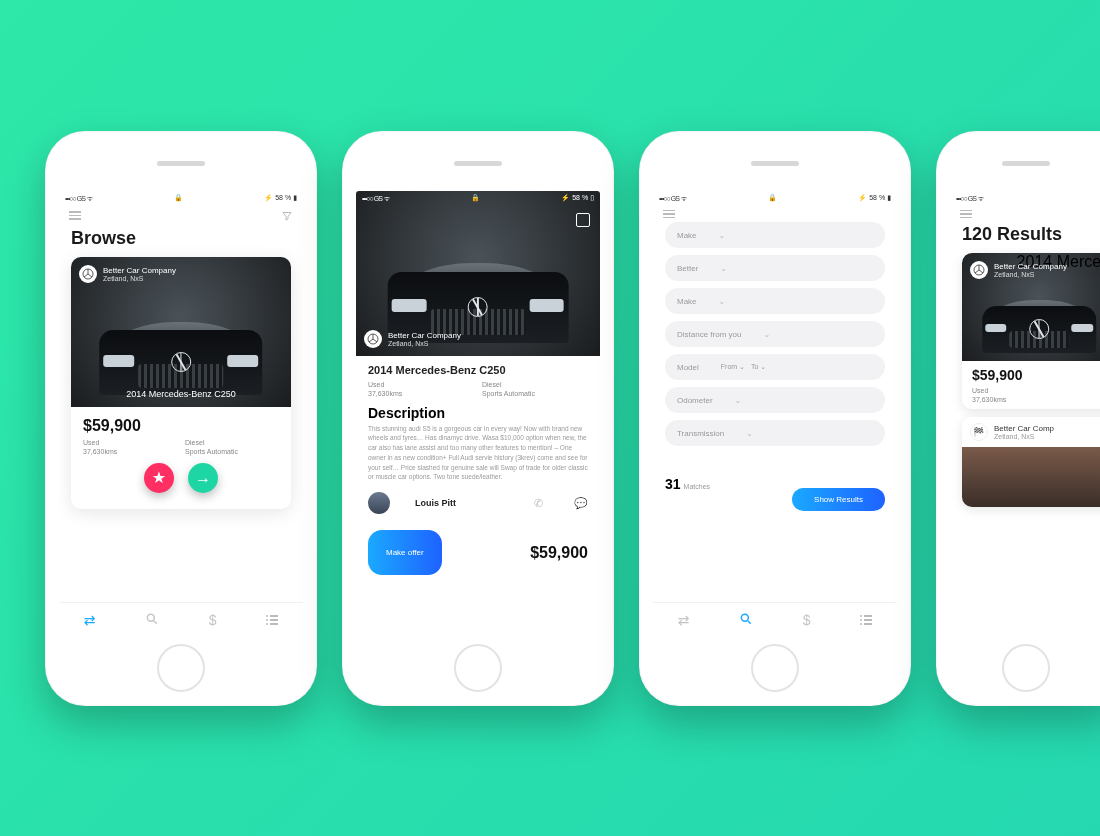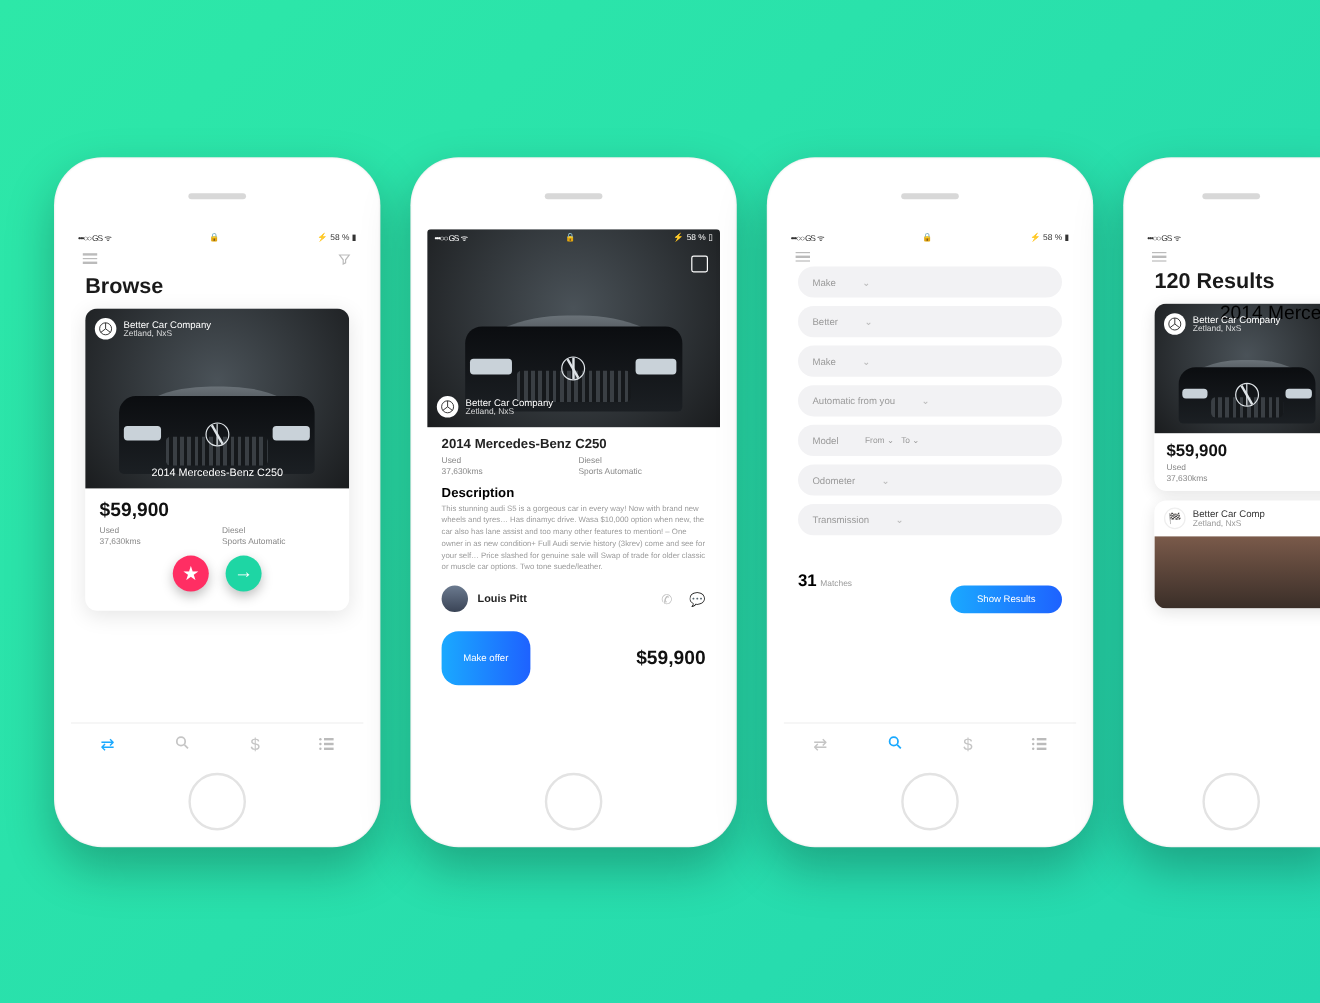--- a/index.html
+++ b/index.html
@@ -41,23 +41,23 @@
 .fab{width:30px;height:30px;border-radius:50%;display:flex;align-items:center;justify-content:center;color:#fff;box-shadow:0 4px 10px rgba(0,0,0,0.25);}
 .fab.star{background:#ff2e63;}
 .fab.go{background:#1ed6a4;}
 .tabbar{position:absolute;bottom:0;left:0;right:0;height:36px;background:#fff;display:flex;justify-content:space-around;align-items:center;border-top:1px solid #f1f1f1;}
 .tabbar .ti{color:#c5c5c5;font-size:14px;position:relative;}
 .tabbar .ti.active{color:#1aa9ff;}
 
 .detail-body{padding:8px 12px;}
 .dname{font-size:11px;font-weight:700;color:#222;}
 .dgrid{display:grid;grid-template-columns:1fr 1fr;font-size:7px;color:#888;gap:2px 8px;margin:5px 0 8px;}
-.dh{font-size:11px;font-weight:700;margin-top:2px;}
+.dh{font-size:14px;font-weight:700;margin-top:2px;}
 .ddesc{font-size:6.5px;line-height:1.5;color:#9a9a9a;margin-top:3px;}
-.seller{display:flex;align-items:center;gap:8px;margin-top:10px;}
+.seller{display:flex;align-items:center;gap:25px;margin-top:10px;}
 .seller .av{width:22px;height:22px;border-radius:50%;background:linear-gradient(#6b7a8f,#3a4456);}
 .seller .nm{font-size:9px;font-weight:700;flex:1;color:#222;}
 .seller .ic{color:#bbb;font-size:11px;margin-left:6px;}
 .detail-foot{display:flex;justify-content:space-between;align-items:center;padding:8px 12px;}
 .offerbtn{background:linear-gradient(90deg,#1aa9ff,#1e62ff);color:#fff;font-size:8px;padding:18px 18px;border-radius:14px;}
 
 .srch{padding:0 12px;display:flex;flex-direction:column;gap:7px;}
 .pill{background:#f2f2f4;border-radius:16px;height:26px;display:flex;align-items:center;padding:0 12px;font-size:8px;color:#9a9a9a;gap:22px;}
 .pill .chev{font-size:8px;color:#bbb;}
 .pill .range{display:flex;gap:6px;font-size:7px;}
@@ -244,21 +244,21 @@
           </div>
     <div class="pill">
             <span>Better</span>
             <span class="chev">⌄</span>
           </div>
     <div class="pill">
             <span>Make</span>
             <span class="chev">⌄</span>
           </div>
     <div class="pill">
-            <span>Automatic from you</span>
+            <span>Distance from you</span>
             <span class="chev">⌄</span>
           </div>
     <div class="pill">
             <span>Model</span>
             <span class="range">
               <span><span>From</span> ⌄</span>
               <span><span>To</span> ⌄</span>
             </span>
           </div>
     <div class="pill">

